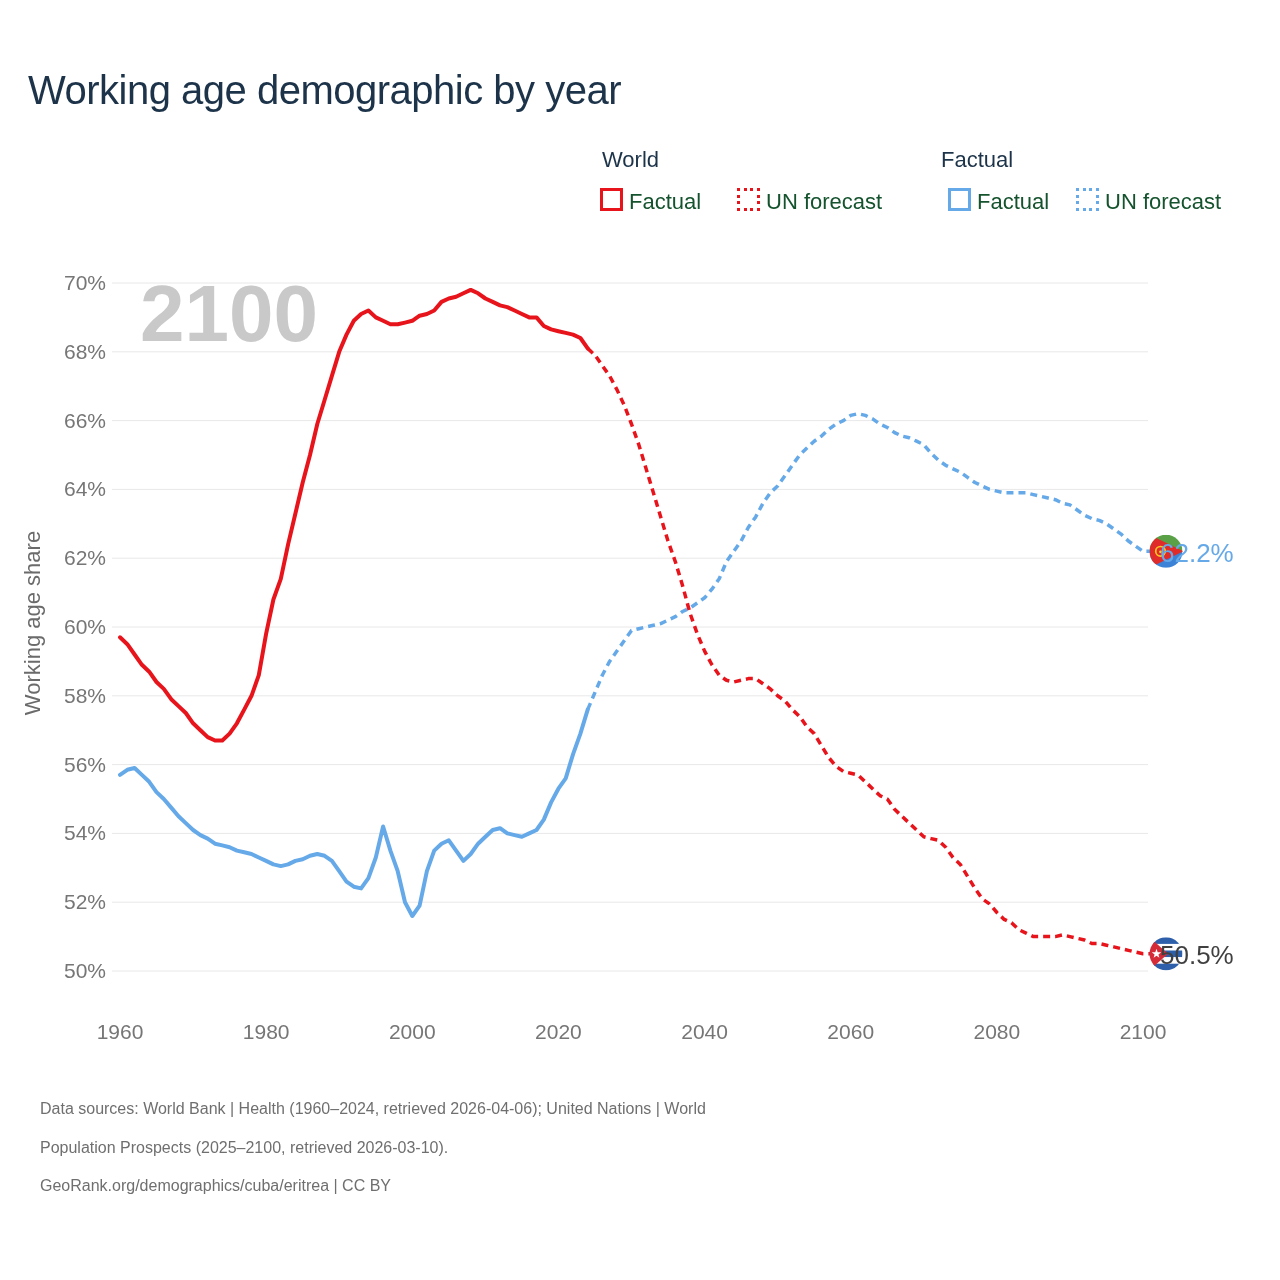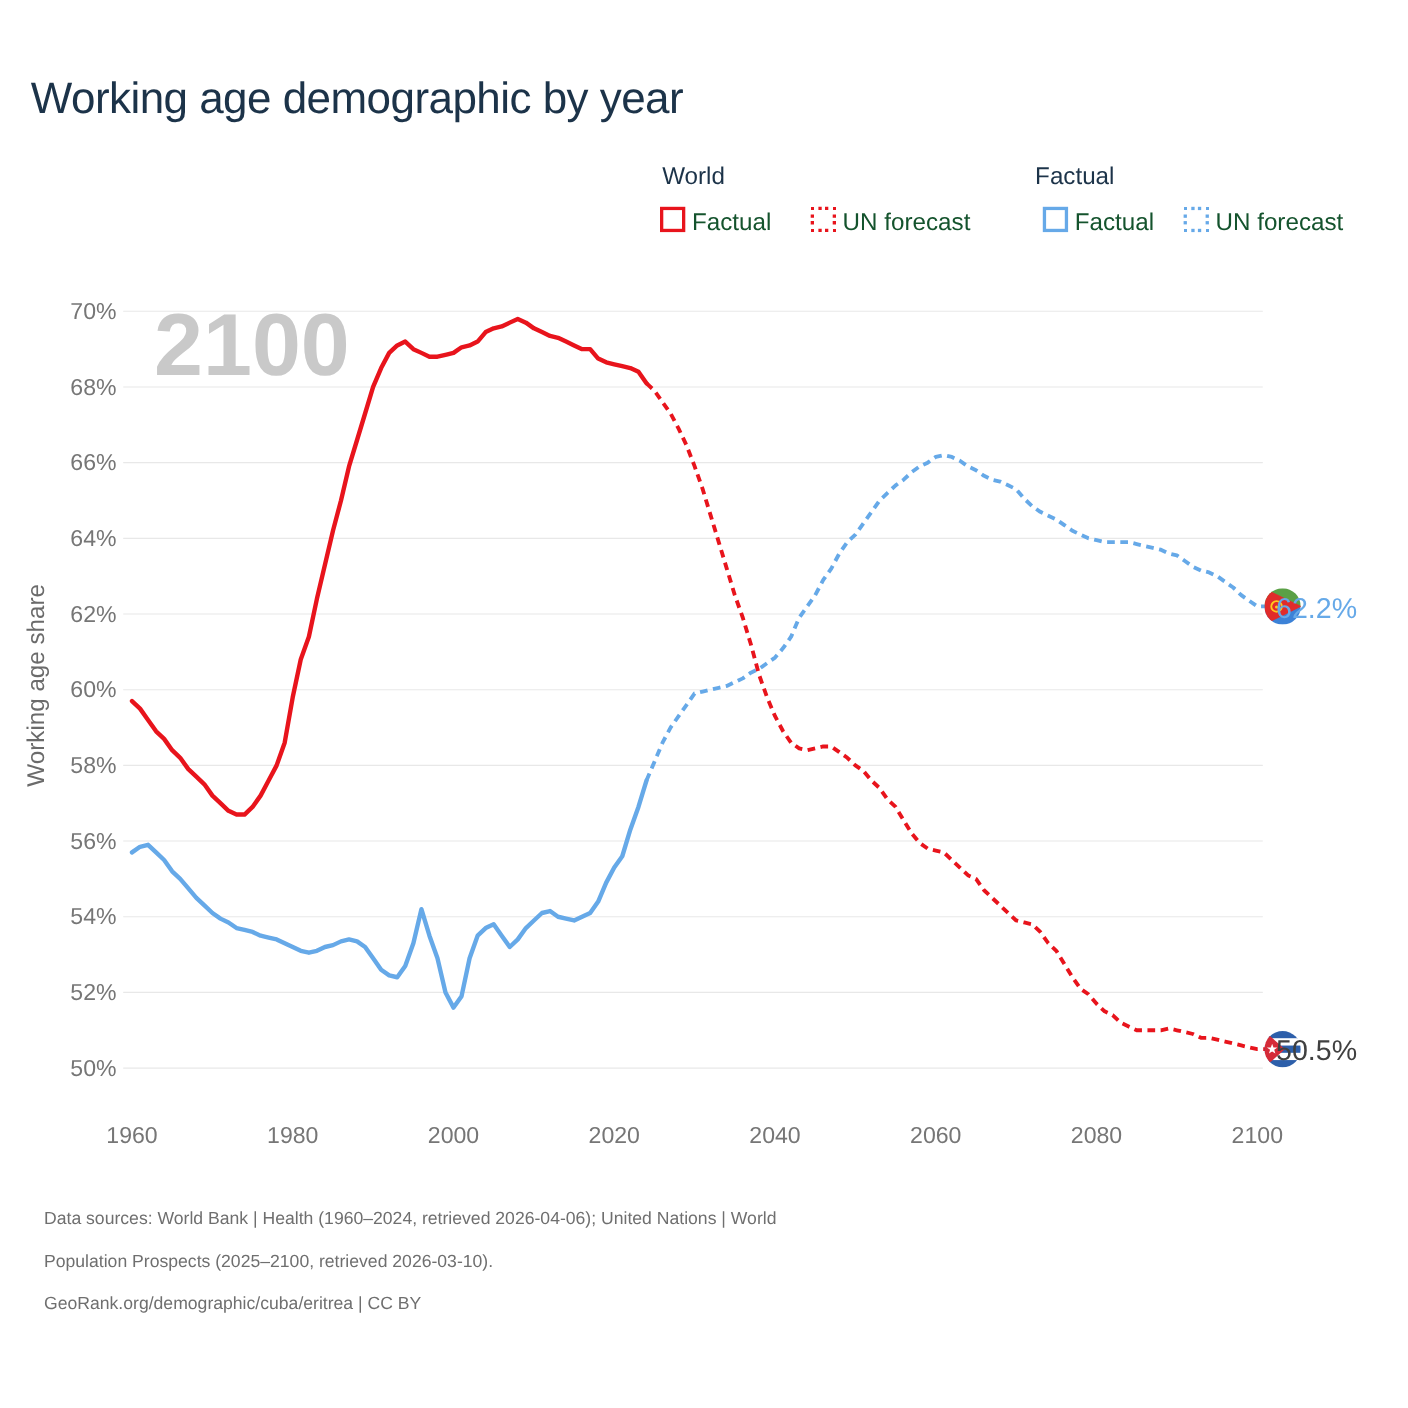--- a/index.html
+++ b/index.html
@@ -109,15 +109,15 @@
         </g>
       </g>
     </svg>
 
   <div class="end-label" id="end-label-eritrea" style="color: rgb(102, 169, 232);">62.2%</div>
   <div class="end-label" id="end-label-cuba" style="color: #404040; text-align: right;">50.5%</div>
 
   <div class="footer">
     <div>Data sources: World Bank | Health (1960–2024, retrieved 2026-04-06); United Nations | World</div>
     <div>Population Prospects (2025–2100, retrieved 2026-03-10).</div>
-    <div>GeoRank.org/demographic/cuba/eritrea | CC BY</div>
+    <div>GeoRank.org/demographics/cuba/eritrea | CC BY</div>
   </div>
 </div>
 
 </body></html>

